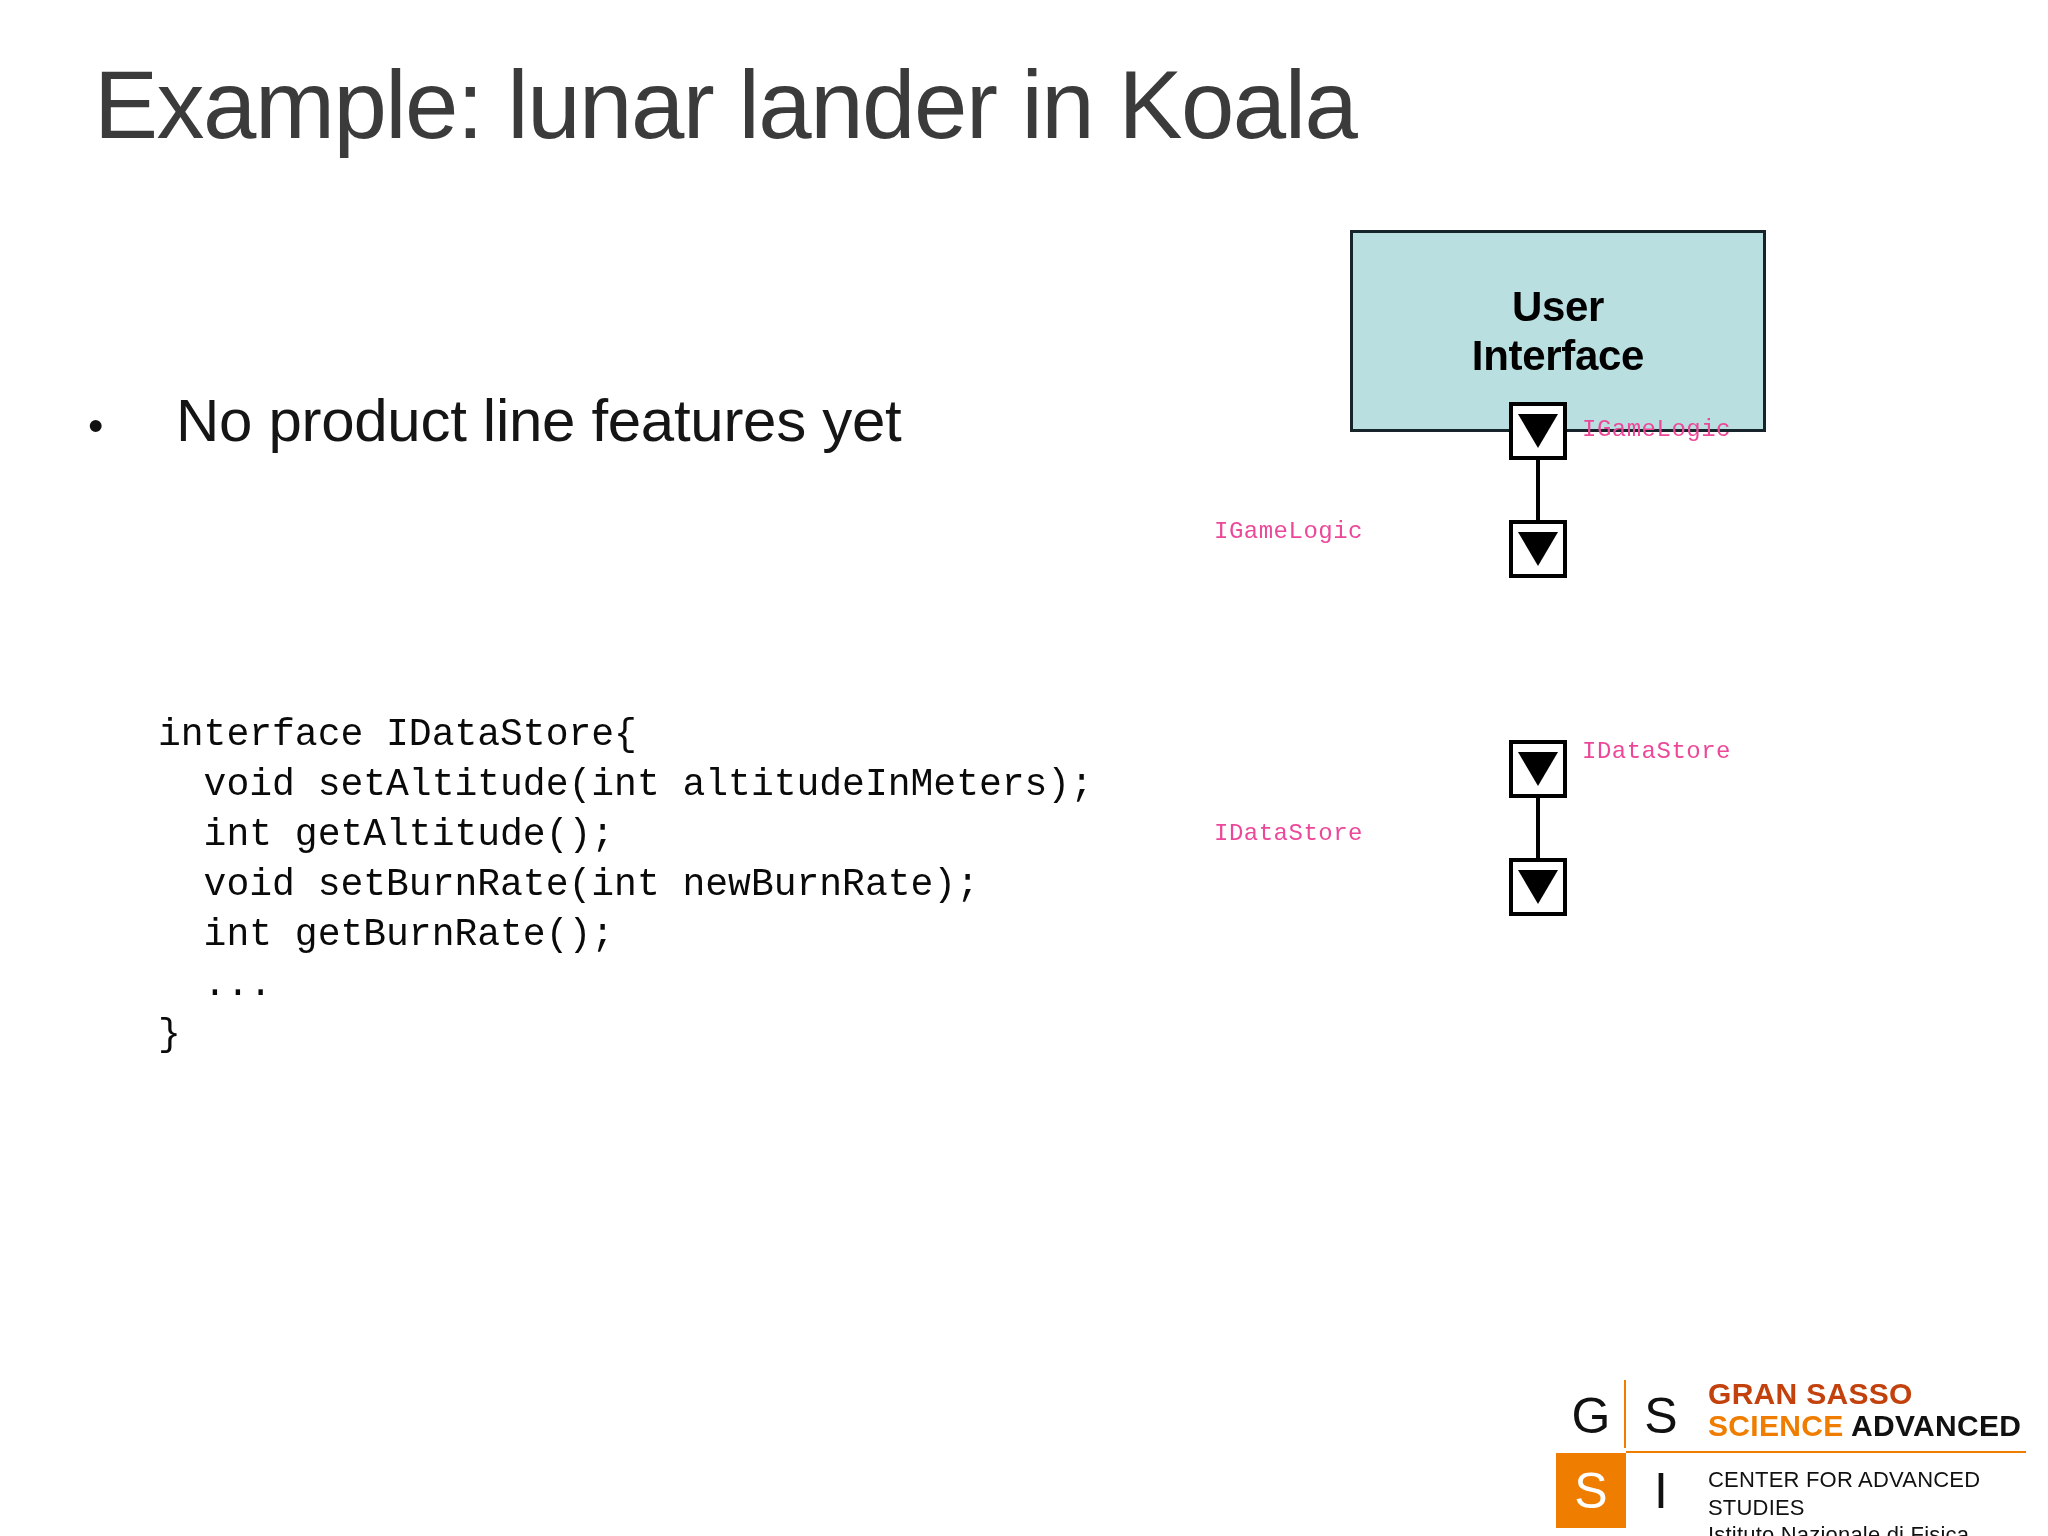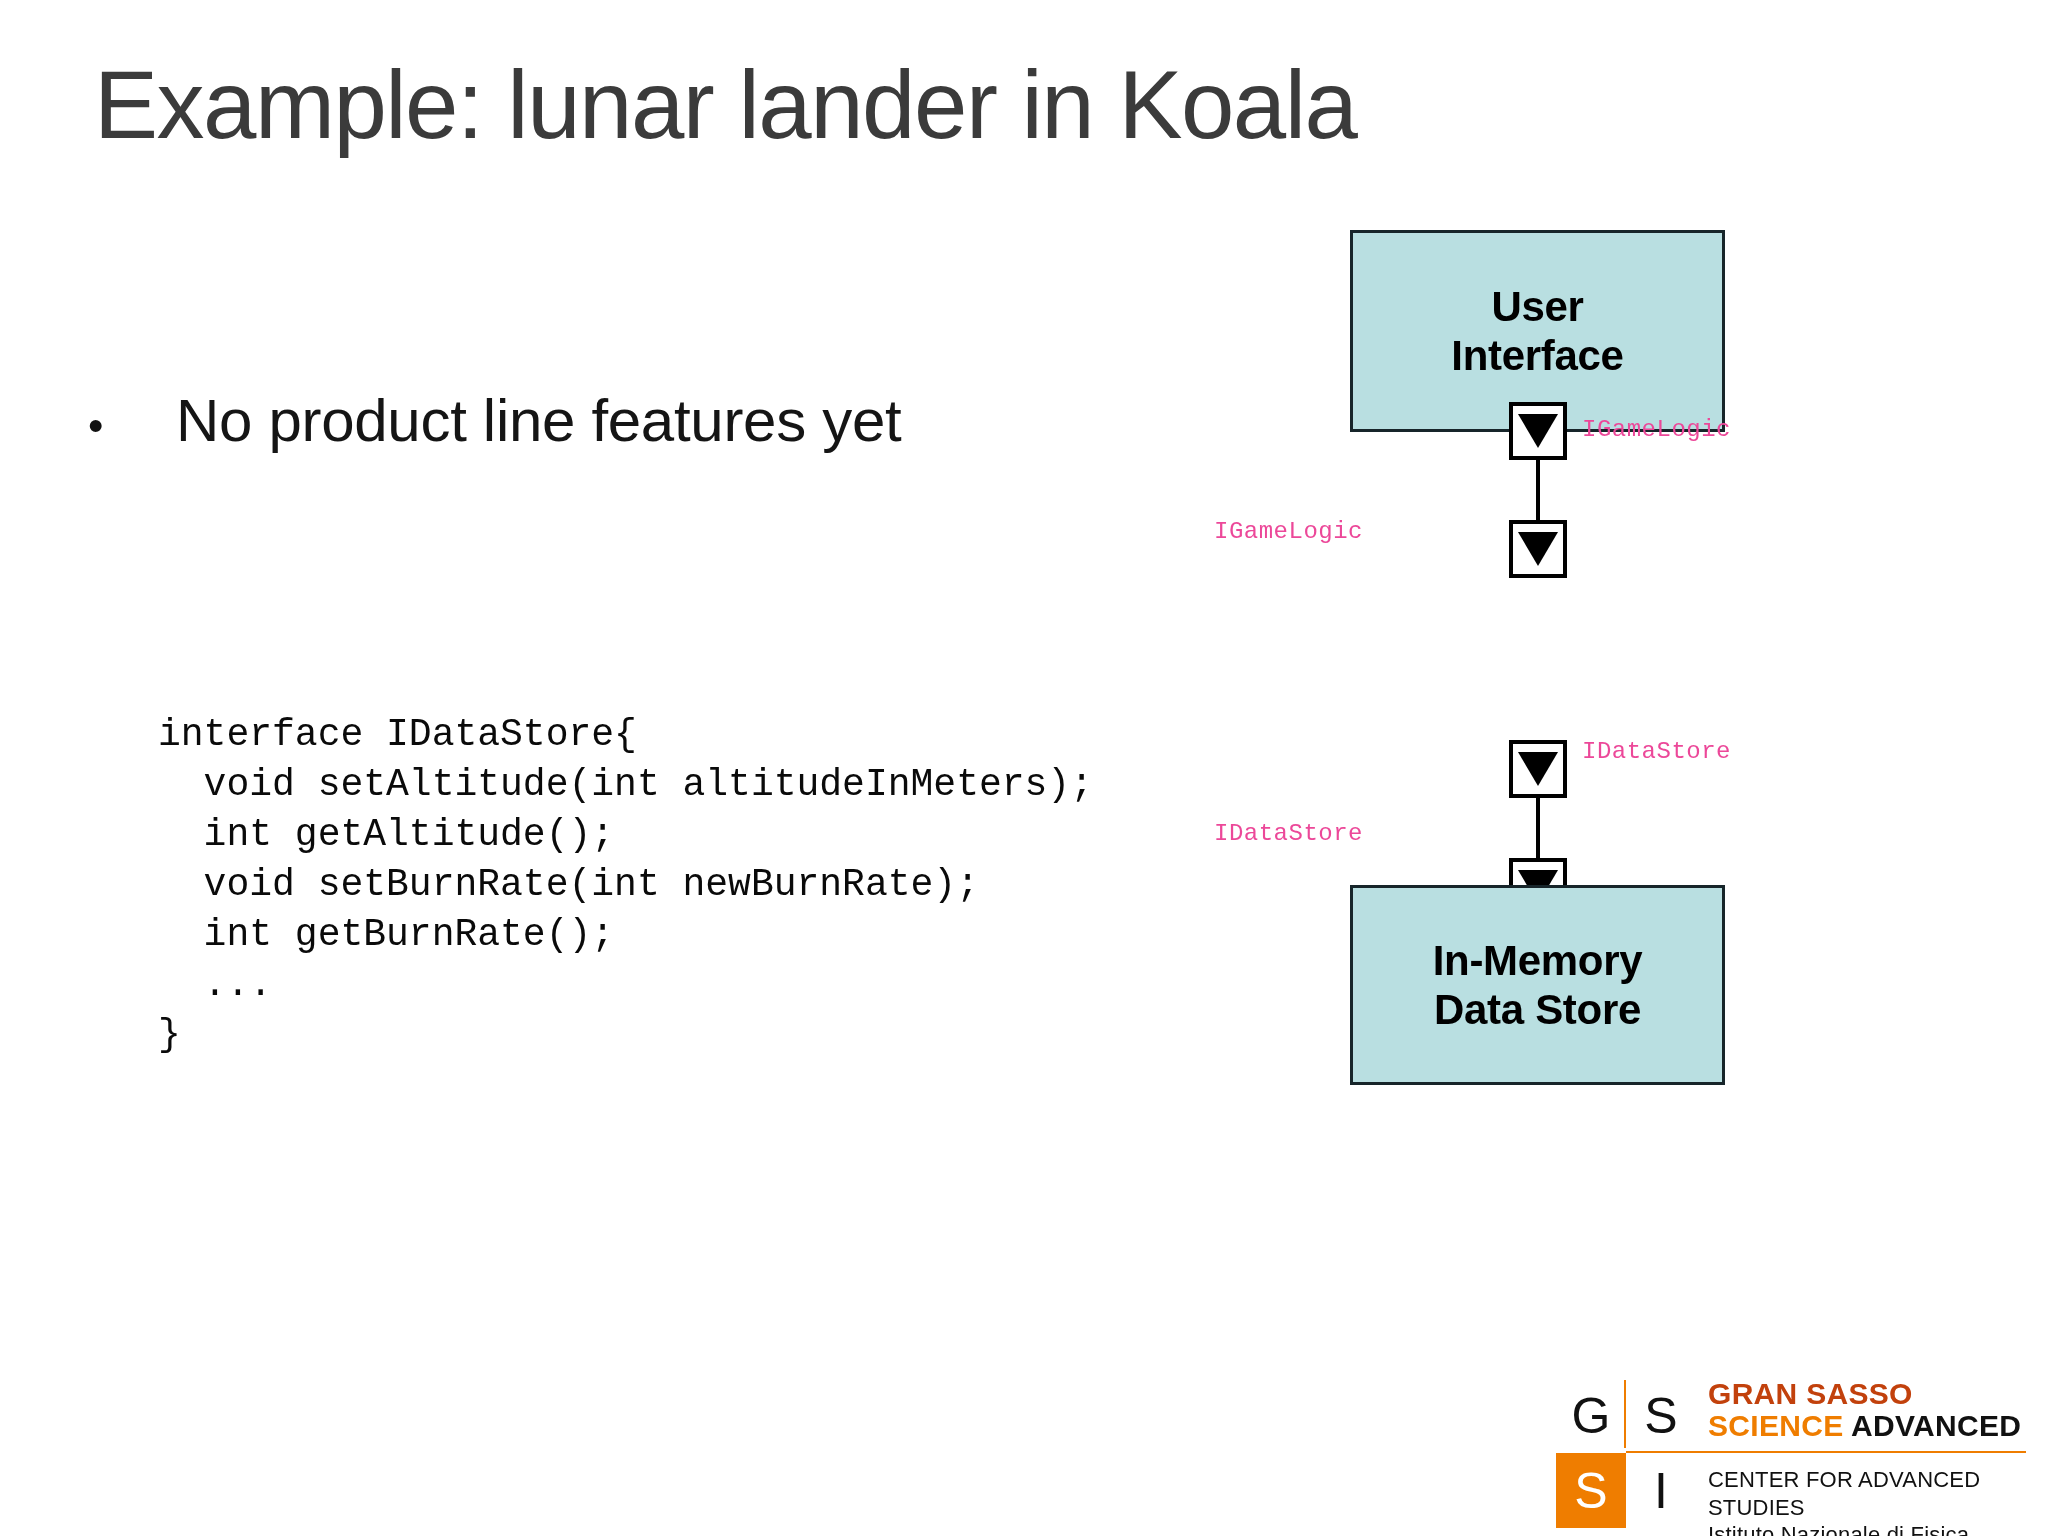--- a/index.html
+++ b/index.html
@@ -240,21 +240,21 @@
   void setBurnRate(int newBurnRate);
   int getBurnRate();
   ...
 }</pre>
 
 <div id="diagram">
 
   <div class="link-line" style="left: 246px; top: 200px; height: 120px;"></div>
   <div class="link-line" style="left: 246px; top: 538px; height: 120px;"></div>
 
-  <div class="comp-box" style="left: 60px; top: 0px; width: 375px; height: 202px;">
+  <div class="comp-box" style="left: 60px; top: 0px; width: 416px; height: 202px;">
     <div class="comp-label">
       User<br>Interface
     </div>
   </div>
 
   <div class="socket" style="left: 219px; top: 172px;">
     <span class="tri"></span>
   </div>
   <div class="iface-label right" style="left: 292px; top: 186px;">IGameLogic</div>
 
@@ -267,25 +267,20 @@
   <div class="socket" style="left: 219px; top: 510px;">
     <span class="tri"></span>
   </div>
   <div class="iface-label right" style="left: 292px; top: 508px;">IDataStore</div>
 
   <div class="socket" style="left: 219px; top: 628px;">
     <span class="tri"></span>
   </div>
   <div class="iface-label left" style="left: -76px; top: 590px;">IDataStore</div>
 
-  <div class="comp-box" style="left: 60px; top: 655px; width: 375px; height: 200px;">
-    <div class="comp-label">
-      In-Memory<br>Data Store
-    </div>
-  </div>
 
 </div>
 
 <div id="gssi-logo">
   <div class="logo-grid">
     <div class="logo-vline"></div>
     <div class="logo-cell g">G</div>
     <div class="logo-cell s1">S</div>
     <div class="logo-cell s2">S</div>
     <div class="logo-cell i">I</div>

